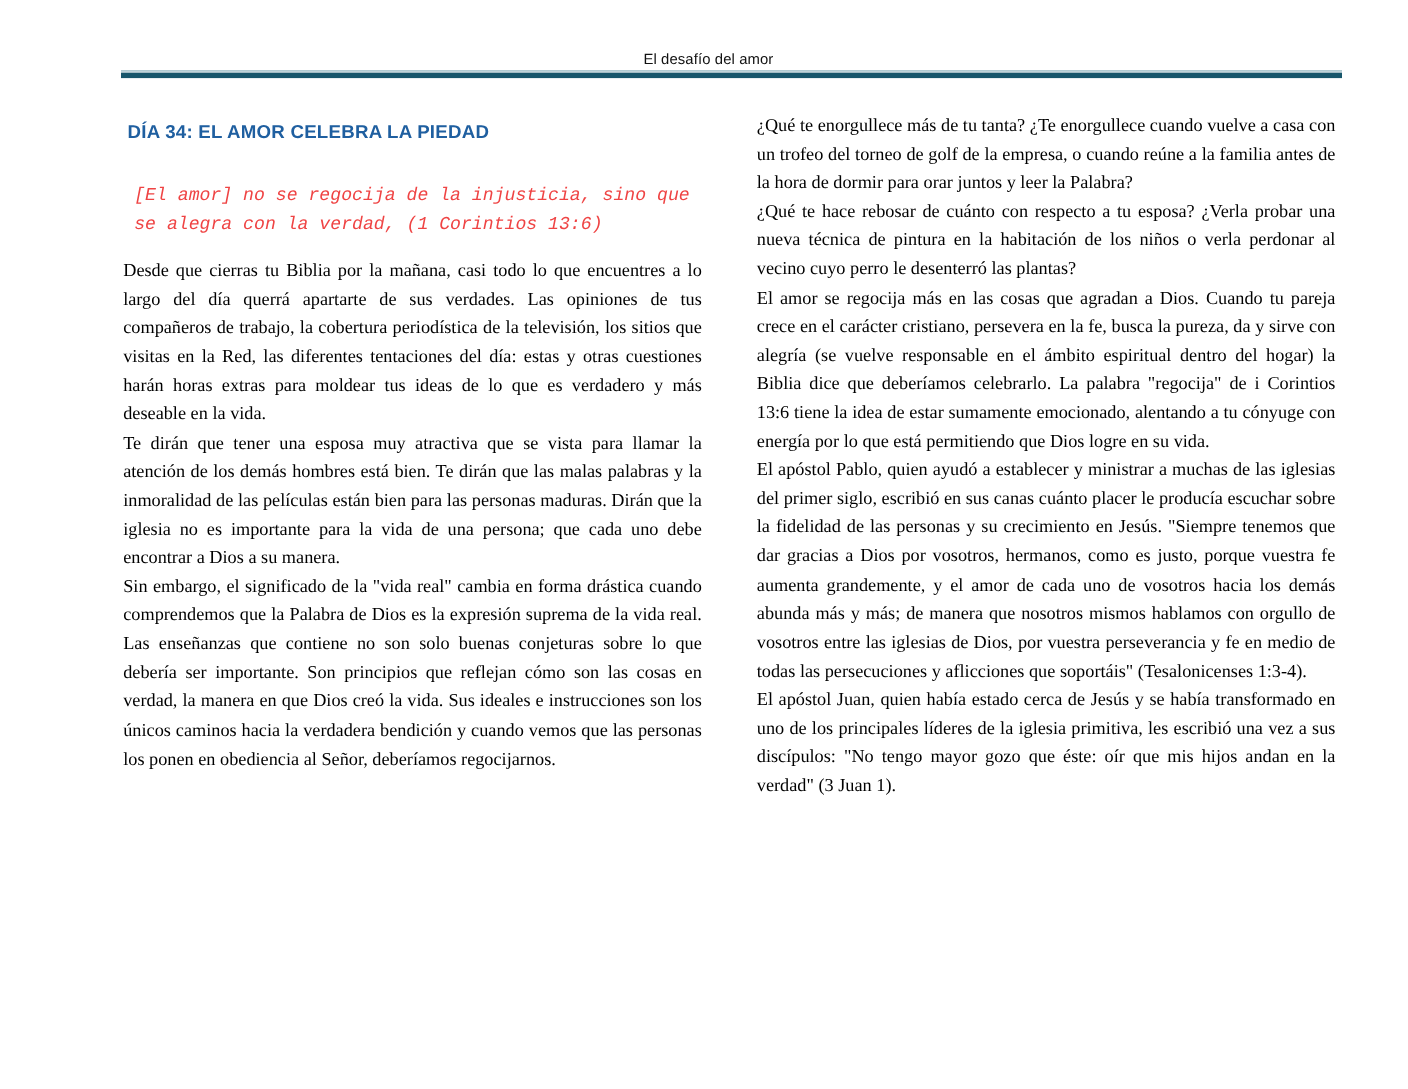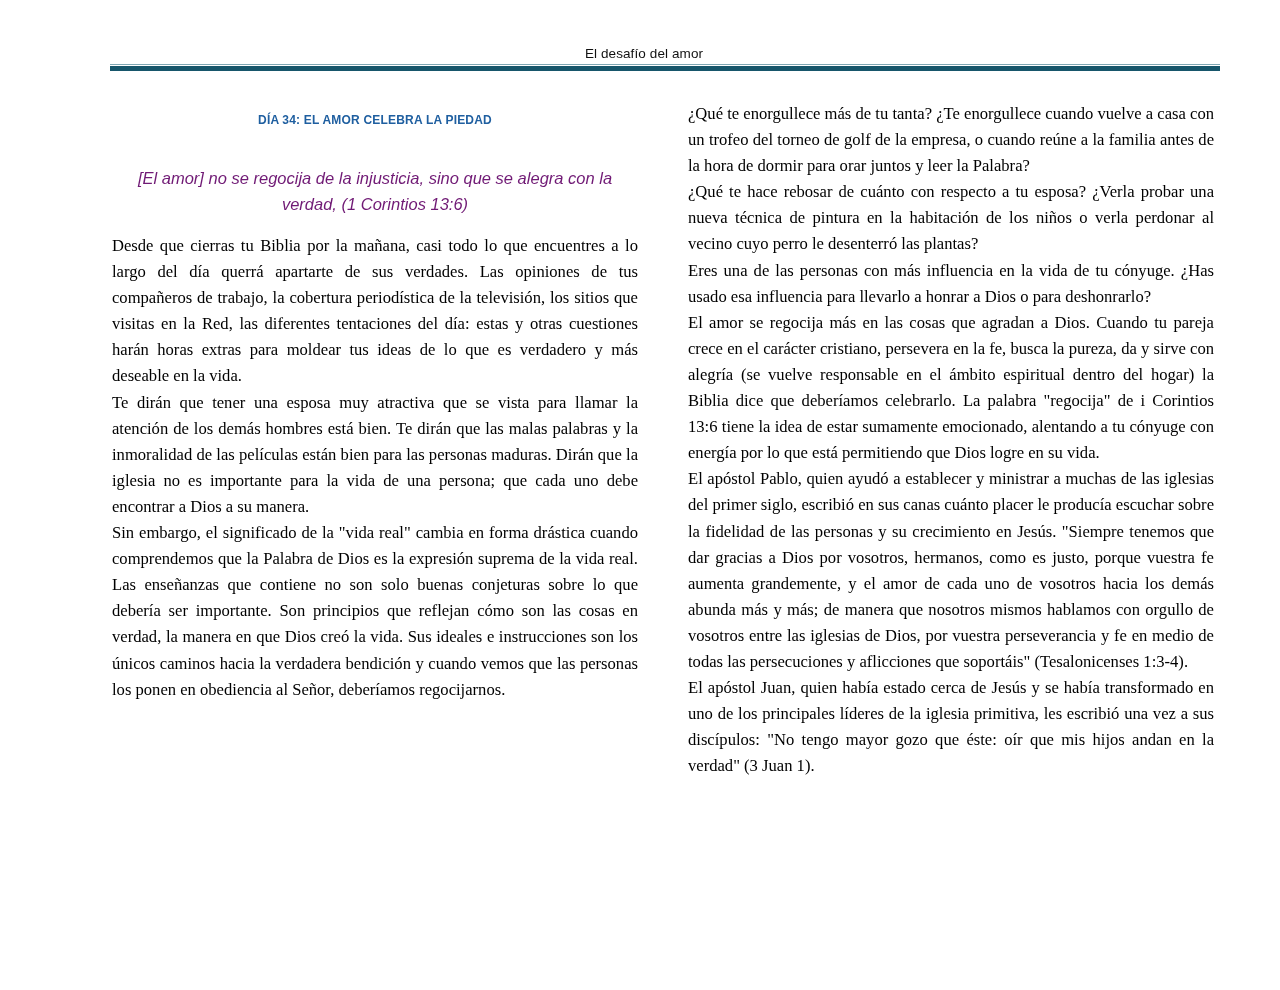--- a/index.html
+++ b/index.html
@@ -87,36 +87,34 @@
     gap: 50px;
   }
   .col {
     width: 526px;
     flex: 0 0 526px;
   }
 
   .day-title {
     font-family: "Liberation Sans", sans-serif;
     font-weight: bold;
-    font-size: 12px;
+    font-size: 17px;
     line-height: 22px;
     color: #1f5fa0;
-    text-align: center;
     letter-spacing: 0.2px;
     margin: 9px 0 0 0;
     padding: 0 4px;
   }
 
   .epigraph {
-    font-family: Liberation Sans, sans-serif;
+    font-family: Liberation Mono, monospace;
     font-style: italic;
     font-size: 16.5px;
     line-height: 26px;
-    text-align: center;
-    color: #701a75;
+    color: #ef4444;
     margin: 34px 10px 0 10px;
   }
 
   p.body {
     font-family: "Liberation Serif", serif;
     font-size: 16.6px;
     line-height: 26.1px;
     text-align: justify;
     text-justify: inter-word;
     color: #000000;
@@ -156,21 +154,20 @@
         <p class="body first-in-col">Desde que cierras tu Biblia por la mañana, casi todo lo que encuentres a lo largo del día querrá apartarte de sus verdades. Las opiniones de tus compañeros de trabajo, la cobertura periodística de la televisión, los sitios que visitas en la Red, las diferentes tentaciones del día: estas y otras cuestiones harán horas extras para moldear tus ideas de lo que es verdadero y más deseable en la vida.</p>
         <p class="body">Te dirán que tener una esposa muy atractiva que se vista para llamar la atención de los demás hombres está bien. Te dirán que las malas palabras y la inmoralidad de las películas están bien para las personas maduras. Dirán que la iglesia no es importante para la vida de una persona; que cada uno debe encontrar a Dios a su manera.</p>
         <p class="body">Sin embargo, el significado de la "vida real" cambia en forma drástica cuando comprendemos que la Palabra de Dios es la expresión suprema de la vida real. Las enseñanzas que contiene no son solo buenas conjeturas sobre lo que debería ser importante. Son principios que reflejan cómo son las cosas en verdad, la manera en que Dios creó la vida. Sus ideales e instrucciones son los únicos caminos hacia la verdadera bendición y cuando vemos que las personas los ponen en obediencia al Señor, deberíamos regocijarnos.</p>
       </div>
     </div>
 
     <div class="col">
       <div class="right-body">
         <p class="body first-in-col">¿Qué te enorgullece más de tu tanta? ¿Te enorgullece cuando vuelve a casa con un trofeo del torneo de golf de la empresa, o cuando reúne a la familia antes de la hora de dormir para orar juntos y leer la Palabra?</p>
         <p class="body">¿Qué te hace rebosar de cuánto con respecto a tu esposa? ¿Verla probar una nueva técnica de pintura en la habitación de los niños o verla perdonar al vecino cuyo perro le desenterró las plantas?</p>
-        <p class="body">Eres una de las personas con más influencia en la vida de tu cónyuge. ¿Has usado esa influencia para llevarlo a honrar a Dios o para deshonrarlo?</p>
         <p class="body">El amor se regocija más en las cosas que agradan a Dios. Cuando tu pareja crece en el carácter cristiano, persevera en la fe, busca la pureza, da y sirve con alegría (se vuelve responsable en el ámbito espiritual dentro del hogar) la Biblia dice que deberíamos celebrarlo. La palabra "regocija" de i Corintios 13:6 tiene la idea de estar sumamente emocionado, alentando a tu cónyuge con energía por lo que está permitiendo que Dios logre en su vida.</p>
         <p class="body">El apóstol Pablo, quien ayudó a establecer y ministrar a muchas de las iglesias del primer siglo, escribió en sus canas cuánto placer le producía escuchar sobre la fidelidad de las personas y su crecimiento en Jesús. "Siempre tenemos que dar gracias a Dios por vosotros, hermanos, como es justo, porque vuestra fe aumenta grandemente, y el amor de cada uno de vosotros hacia los demás abunda más y más; de manera que nosotros mismos hablamos con orgullo de vosotros entre las iglesias de Dios, por vuestra perseverancia y fe en medio de todas las persecuciones y aflicciones que soportáis" (Tesalonicenses 1:3-4).</p>
         <p class="body">El apóstol Juan, quien había estado cerca de Jesús y se había transformado en uno de los principales líderes de la iglesia primitiva, les escribió una vez a sus discípulos: "No tengo mayor gozo que éste: oír que mis hijos andan en la verdad" (3 Juan 1).</p>
       </div>
     </div>
 
   </div>
 
   <div class="footer-zone">
     

